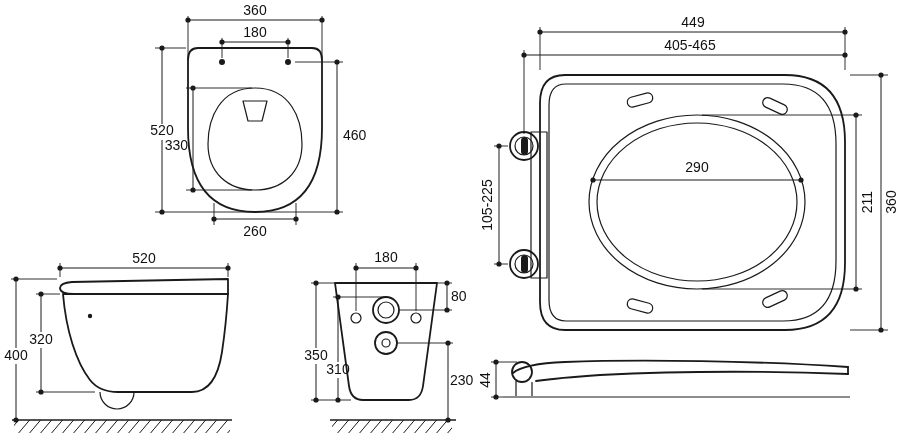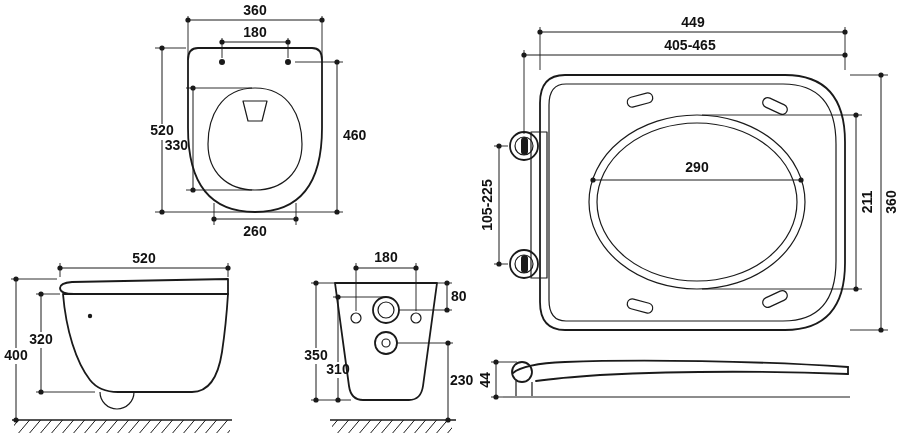--- a/index.html
+++ b/index.html
@@ -1,17 +1,17 @@
 <!DOCTYPE html>
 <html><head>
 <meta charset="utf-8">
 <title>Technical Drawing</title>
 <style>
   html,body{margin:0;padding:0;background:#ffffff;}
-  .drawing-wrap{width:900px;height:441px;background:#ffffff;overflow:hidden;font-weight:bold;}
+  .drawing-wrap{width:900px;height:441px;background:#ffffff;overflow:hidden;}
   svg text{font-family:"Liberation Sans","DejaVu Sans",sans-serif;font-size:14px;fill:#111111;}
   .ol{fill:none;stroke:#1a1a1a;stroke-width:1.8;stroke-linejoin:round;stroke-linecap:round;}
   .md{fill:none;stroke:#1a1a1a;stroke-width:1.2;stroke-linejoin:round;}
   .dim{fill:none;stroke:#1a1a1a;stroke-width:1;}
   .ext{fill:none;stroke:#1a1a1a;stroke-width:0.9;}
   .dot{fill:#1a1a1a;stroke:none;}
   .dark{fill:#1a1a1a;stroke:none;}
   .ground{fill:none;stroke:#1a1a1a;stroke-width:1.6;}
 </style>
 </head>

